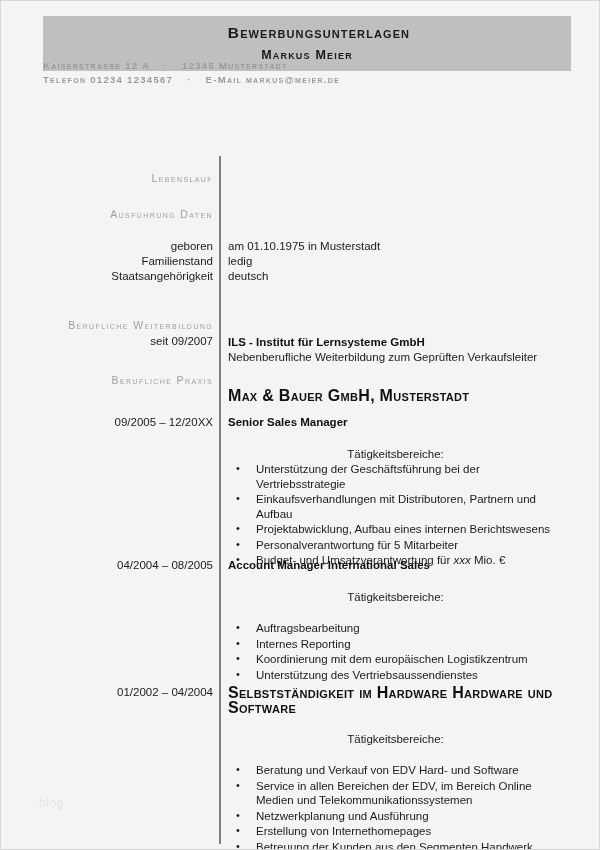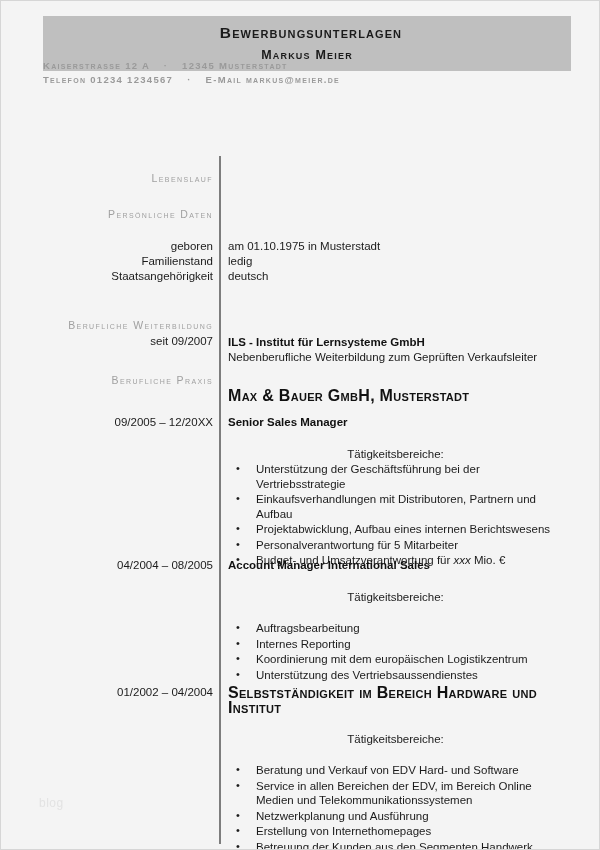--- a/index.html
+++ b/index.html
@@ -25,21 +25,21 @@
     position: absolute;
     left: 42px;
     top: 15px;
     width: 528px;
     height: 55px;
     background: #bfbfbf;
     box-sizing: border-box;
   }
   .doc-title {
     position: absolute;
-    left: 4px;
+    left: 12px;
     top: 8px;
     width: 100%;
     text-align: center;
     font-size: 15.5px;
     font-weight: bold;
     letter-spacing: 1.1px;
     font-variant: small-caps;
     color: #1b1b1b;
   }
   .applicant-name {
@@ -212,21 +212,21 @@
   <div class="divider"></div>
 
   <div class="row" style="top:171px;">
     <div class="col-left">
       <div class="section-head">Lebenslauf</div>
     </div>
   </div>
 
   <div class="row" style="top:207px;">
     <div class="col-left">
-      <div class="section-head">Persönliche Daten</div>
+      <div class="section-head">Ausführung Daten</div>
     </div>
   </div>
 
   <div class="row" style="top:238px;">
     <div class="col-left">
       <div class="field-label">geboren</div>
     </div>
     <div class="col-right">
       <div class="field-value">am 01.10.1975 in Musterstadt</div>
     </div>
@@ -302,21 +302,21 @@
         <li>Unterstützung des Vertriebsaussendienstes</li>
       </ul>
     </div>
   </div>
 
   <div class="row" style="top:684px;">
     <div class="col-left">
       <div class="date-label">01/2002 – 04/2004</div>
     </div>
     <div class="col-right">
-      <div class="entry-title smallcaps">Selbstständigkeit im Bereich Hardware und Institut</div>
+      <div class="entry-title smallcaps">Selbstständigkeit im Hardware Hardware und Software</div>
       <div class="tasks-label" style="margin-top:17px;">Tätigkeitsbereiche:</div>
       <ul class="bullets" style="margin-top:16px;">
         <li>Beratung und Verkauf von EDV Hard- und Software</li>
         <li>Service in allen Bereichen der EDV, im Bereich Online Medien und Telekommunikationssystemen</li>
         <li>Netzwerkplanung und Ausführung</li>
         <li>Erstellung von Internethomepages</li>
         <li>Betreuung der Kunden aus den Segmenten Handwerk, Anwälte, Notare und Steuerberater, Ärzte</li>
       </ul>
     </div>
   </div>

